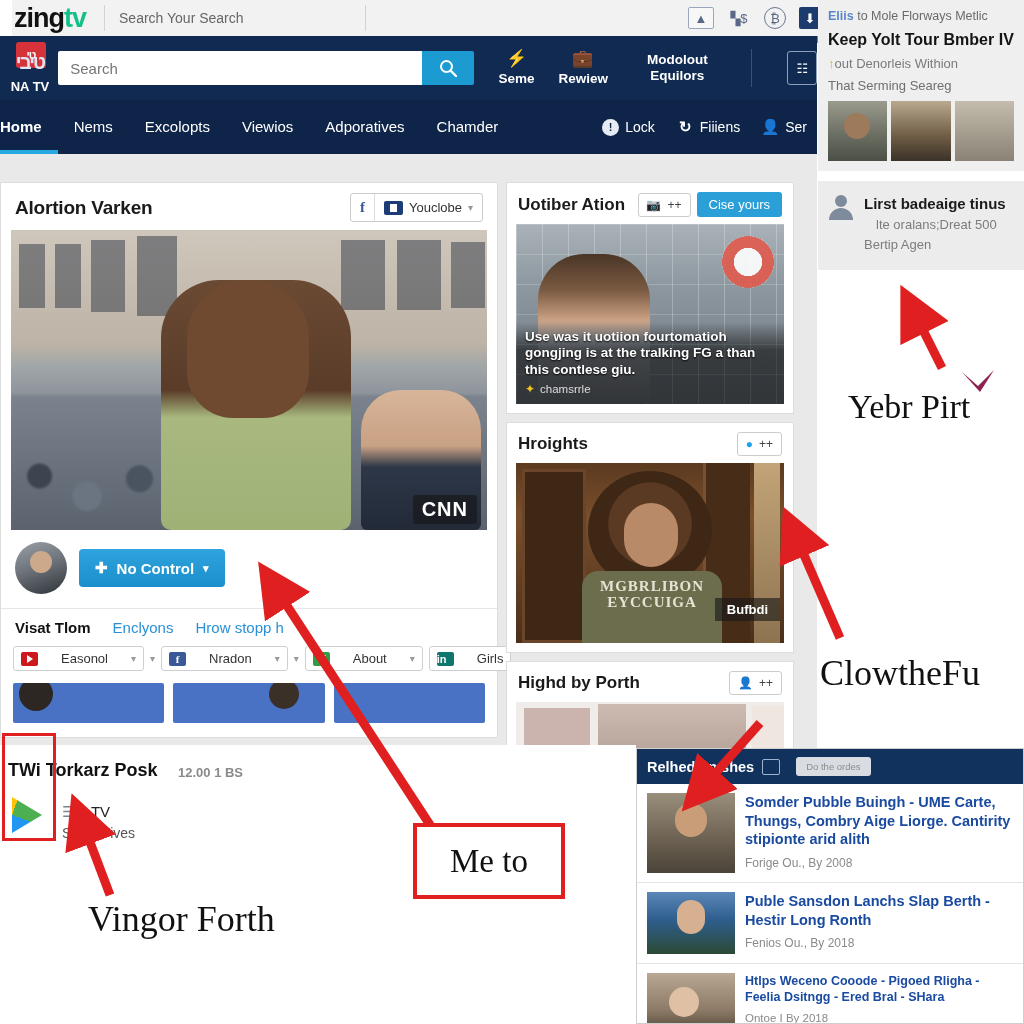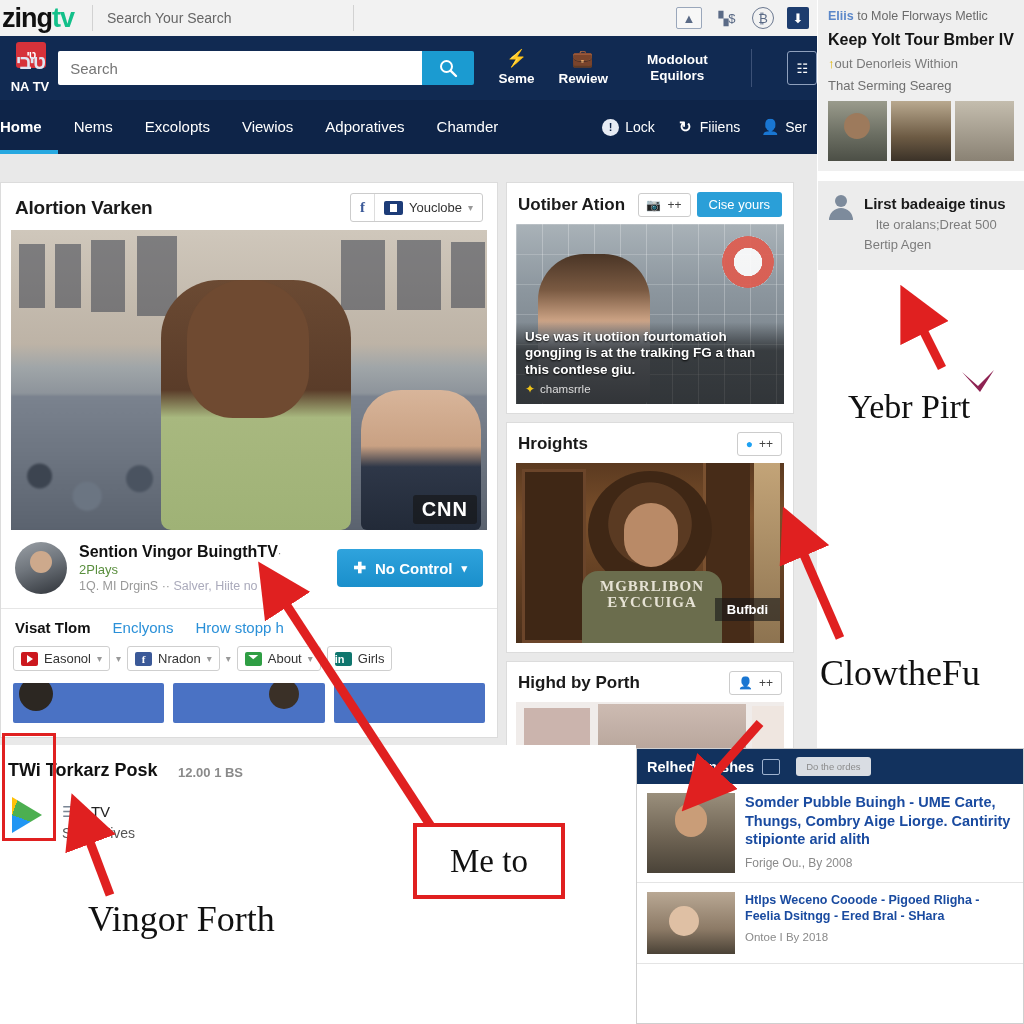--- a/index.html
+++ b/index.html
@@ -6,21 +6,21 @@
   body{
     width:1024px;height:1024px;overflow:hidden;
     background:#ffffff;
     font-family:"Liberation Sans", sans-serif;
     position:relative;
   }
   .page{position:absolute;inset:0;}
 
   
   .topstrip{
-    position:absolute;left:0;top:0;width:817px;height:36px;
+    position:absolute;left:12px;top:0;width:817px;height:36px;
     background:#f2f2f2;border-bottom:7px solid #0ea5e9;
     display:flex;align-items:center;
   }
   .brand{
     font-size:27px;font-weight:bold;letter-spacing:-1px;
     color:#111;padding-left:2px;line-height:1;
   }
   .brand .tv{color:#13c08a;}
   .topsearch{
     margin-left:18px;padding-left:14px;border-left:1px solid #d2d2d2;
@@ -196,21 +196,21 @@
     font-family:"Liberation Sans", sans-serif;white-space:nowrap;
   }
   .tabsrow{
     display:flex;align-items:center;gap:22px;padding:10px 14px 6px 14px;
     border-top:1px solid #e6e6e6;font-size:15px;
   }
   .tabsrow .t0{font-weight:bold;color:#111;}
   .tabsrow .tl{color:#2a90d8;cursor:pointer;}
   .sharerow{display:flex;align-items:center;gap:6px;padding:4px 12px 12px 12px;flex-wrap:nowrap;}
   .chip{
-    display:flex;align-items:center;gap:6px;border:1px solid #cfcfcf;border-radius:3px;
+    display:flex;align-items:center;gap:23px;border:1px solid #cfcfcf;border-radius:3px;
     background:#fff;padding:4px 7px;font-size:13px;color:#333;cursor:pointer;white-space:nowrap;
   }
   .chip .sq{width:17px;height:14px;border-radius:2px;display:inline-block;}
   .sq.red{background:#cc181e;position:relative;}
   .sq.red:after{content:"";position:absolute;left:6px;top:3px;border-left:6px solid #fff;border-top:4px solid transparent;border-bottom:4px solid transparent;}
   .sq.fb{background:#3b5998;color:#fff;font-size:11px;font-weight:bold;text-align:center;line-height:14px;font-family:"Liberation Serif",serif;}
   .sq.gm{background:#2f9e44;position:relative;}
   .sq.gm:after{content:"";position:absolute;left:3px;top:3px;width:11px;height:8px;background:#fff;clip-path:polygon(0 0,100% 0,50% 60%);}
   .sq.in{background:#0f766e;color:#fff;font-size:11px;font-weight:bold;text-align:left;line-height:14px;}
   .caret{color:#999;font-size:10px;}
@@ -478,25 +478,20 @@
       <div class="win" style="left:440px;top:12px;width:34px;height:66px;"></div>
       <div class="crowd"></div>
       <div class="subject"></div>
       <div class="face"></div>
       <div class="manr"></div>
       <div class="logoTR">CNN</div>
     </div>
 
     <div class="channelrow">
       <div class="avatar"></div>
-      <div class="chtext">
-        <div class="chname"><span>Sention Vingor BuingthTV</span><span class="sup">·</span></div>
-        <div class="chplays">2Plays</div>
-        <div class="chmeta"><span>1Q. MI DrginS</span> <span>··</span> <span class="lk">Salver, Hiite</span> <span class="lk">no</span></div>
-      </div>
       <button class="nocontrol">
         <span>✚</span>
         <span>No Control</span>
         <span style="font-size:11px">▾</span>
       </button>
     </div>
 
     <div class="tabsrow">
       <span class="t0">Visat Tlom</span>
       <span class="tl">Enclyons</span>
@@ -641,20 +636,27 @@
       <span class="pill">Do the ordes</span>
     </div>
     <div class="np-item">
       <div class="np-th t1"></div>
       <div class="np-body">
         <div class="np-t">Somder Pubble Buingh - UME Carte, Thungs, Combry Aige Liorge. Cantirity stipionte arid alith</div>
         <div class="np-m">Forige Ou., By 2008</div>
       </div>
     </div>
     <div class="np-item">
+      <div class="np-th t2"></div>
+      <div class="np-body">
+        <div class="np-t">Puble Sansdon Lanchs Slap Berth - Hestir Long Ronth</div>
+        <div class="np-m">Fenios Ou., By 2018</div>
+      </div>
+    </div>
+    <div class="np-item">
       <div class="np-th t3"></div>
       <div class="np-body">
         <div class="np-t sm">Htlps Weceno Cooode - Pigoed Rligha - Feelia Dsitngg - Ered Bral - SHara</div>
         <div class="np-m sm">Ontoe I By 2018</div>
       </div>
     </div>
   </div>
 
   <div class="anno">
     <svg viewBox="0 0 1024 1024">

